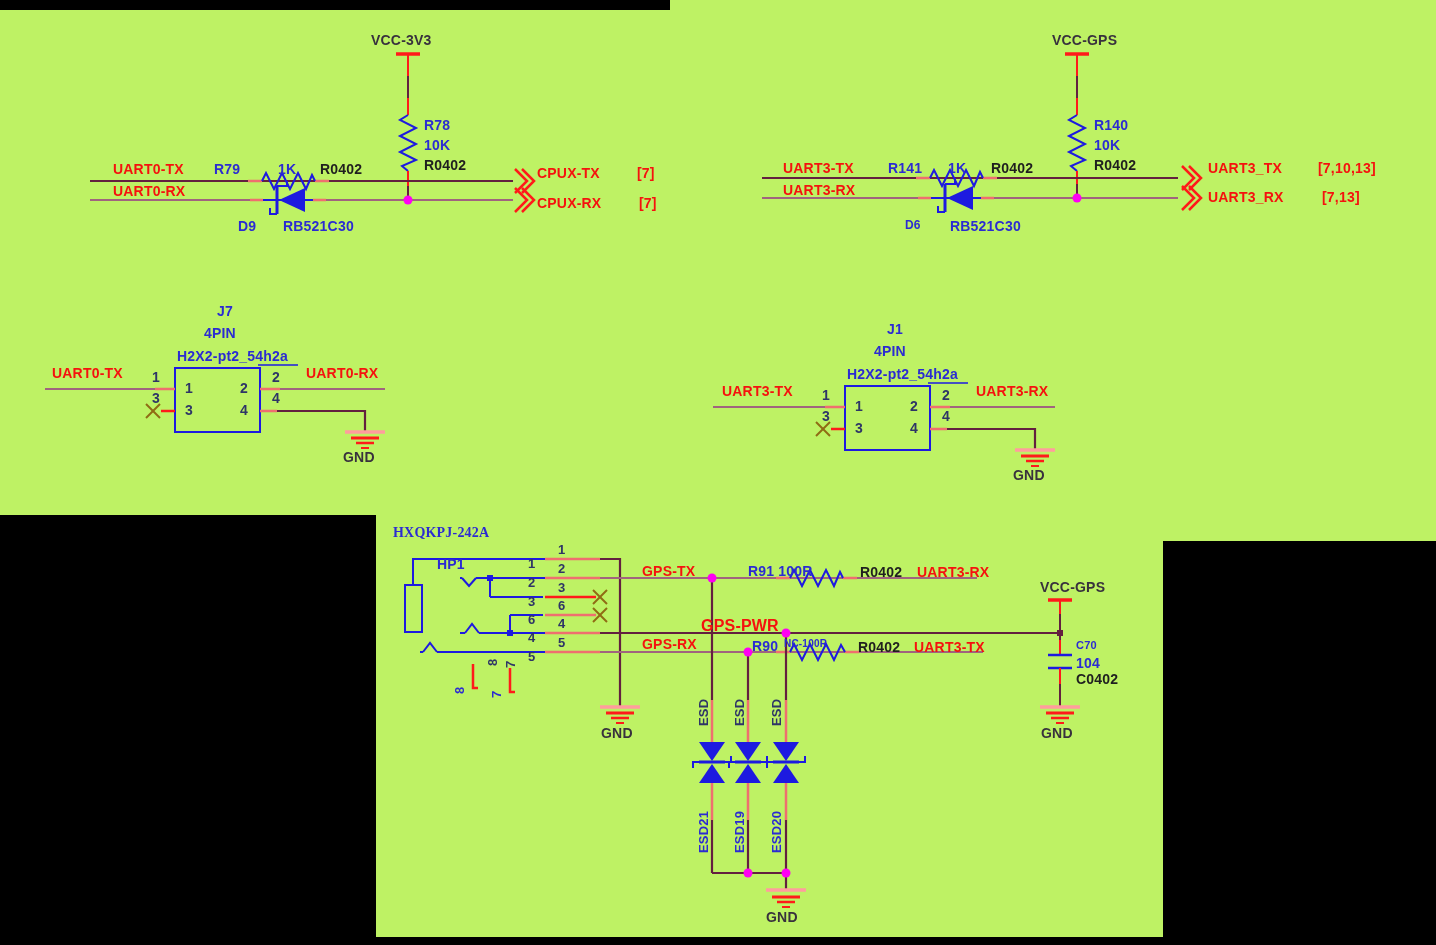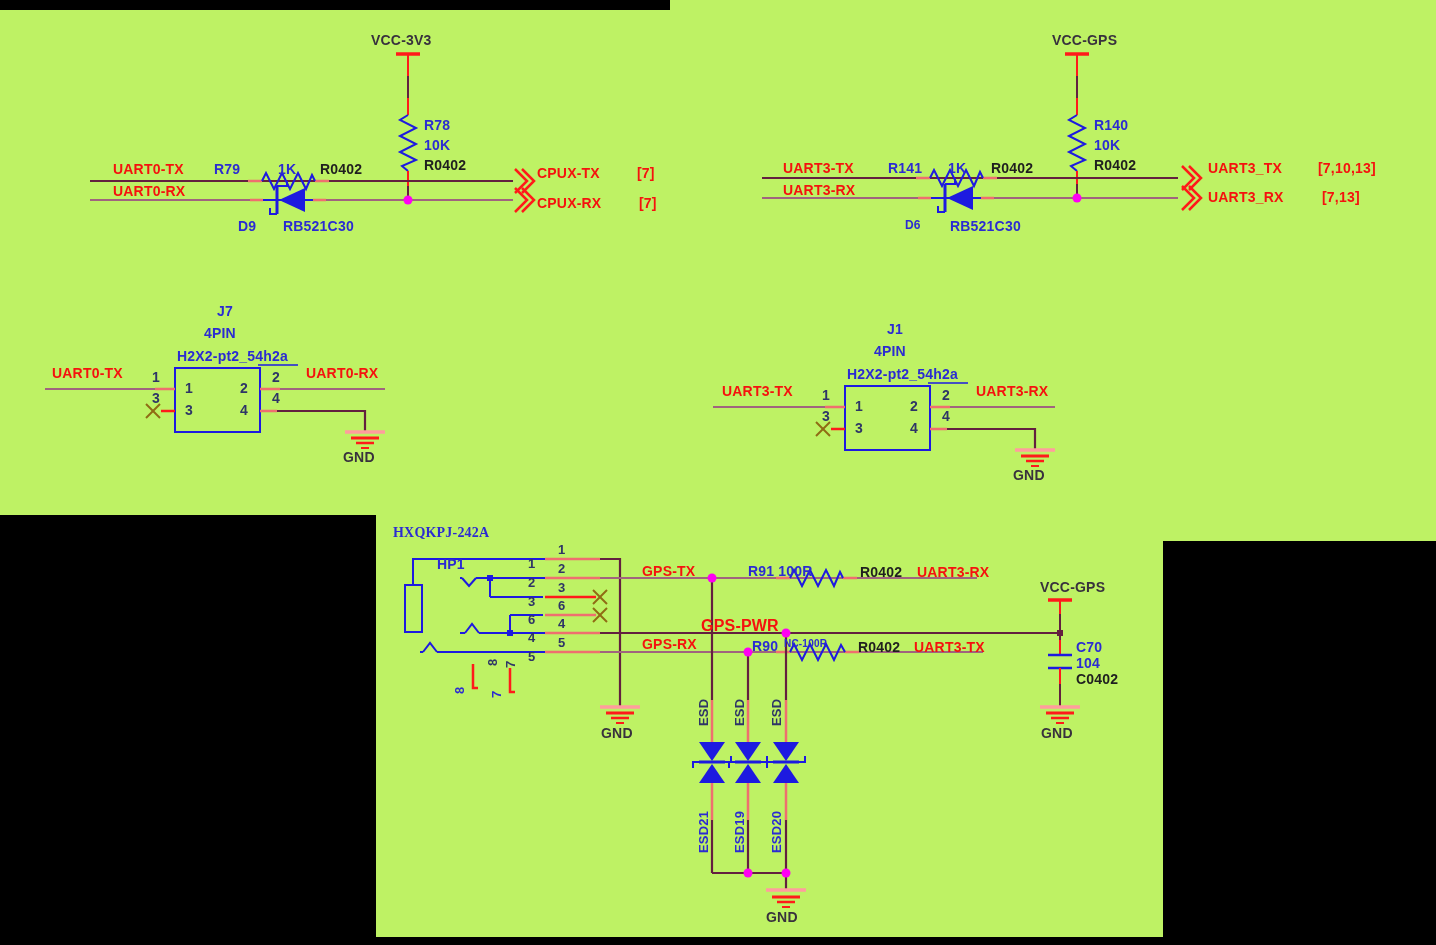--- a/index.html
+++ b/index.html
@@ -365,21 +365,21 @@
       <span style="left: 748px; top: 564px; color: rgb(43, 43, 210); font-size: 14px;">R91 100R</span>
       <span style="left: 860px; top: 565px; color: rgb(31, 31, 31); font-size: 14px;">R0402</span>
       <span style="left: 917px; top: 565px; color: rgb(245, 18, 14); font-size: 14px;">UART3-RX</span>
       <span style="left: 701px; top: 618px; color: rgb(245, 18, 14); font-size: 16px;">GPS-PWR</span>
       <span style="left: 642px; top: 637px; color: rgb(245, 18, 14); font-size: 14px;">GPS-RX</span>
       <span style="left: 752px; top: 639px; color: rgb(43, 43, 210); font-size: 14px;">R90</span>
       <span style="left: 784px; top: 639px; color: rgb(43, 43, 210); font-size: 10px;">NC-100R</span>
       <span style="left: 858px; top: 640px; color: rgb(31, 31, 31); font-size: 14px;">R0402</span>
       <span style="left: 914px; top: 640px; color: rgb(245, 18, 14); font-size: 14px;">UART3-TX</span>
       <span style="left: 1040px; top: 580px; color: rgb(56, 49, 61); font-size: 14px;">VCC-GPS</span>
-      <span style="left: 1076px; top: 640px; color: rgb(43, 43, 210); font-size: 14px;">C70</span>
+      <span style="left: 1076px; top: 640px; color: rgb(43, 43, 210); font-size: 11px;">C70</span>
       <span style="left: 1076px; top: 656px; color: rgb(43, 43, 210); font-size: 14px;">104</span>
       <span style="left: 1076px; top: 672px; color: rgb(31, 31, 31); font-size: 14px;">C0402</span>
       <span style="left: 1041px; top: 726px; color: rgb(56, 49, 61); font-size: 14px;">GND</span>
       <span style="left: 697px; top: 726px; color: rgb(46, 53, 102); font-size: 13px; transform: rotate(-90deg); transform-origin: 0px 0px;">ESD</span>
       <span style="left: 733px; top: 726px; color: rgb(46, 53, 102); font-size: 13px; transform: rotate(-90deg); transform-origin: 0px 0px;">ESD</span>
       <span style="left: 770px; top: 726px; color: rgb(46, 53, 102); font-size: 13px; transform: rotate(-90deg); transform-origin: 0px 0px;">ESD</span>
       <span style="left: 697px; top: 853px; color: rgb(43, 43, 210); font-size: 13px; transform: rotate(-90deg); transform-origin: 0px 0px;">ESD21</span>
       <span style="left: 733px; top: 853px; color: rgb(43, 43, 210); font-size: 13px; transform: rotate(-90deg); transform-origin: 0px 0px;">ESD19</span>
       <span style="left: 770px; top: 853px; color: rgb(43, 43, 210); font-size: 13px; transform: rotate(-90deg); transform-origin: 0px 0px;">ESD20</span>
       <span style="left: 766px; top: 910px; color: rgb(56, 49, 61); font-size: 14px;">GND</span>

